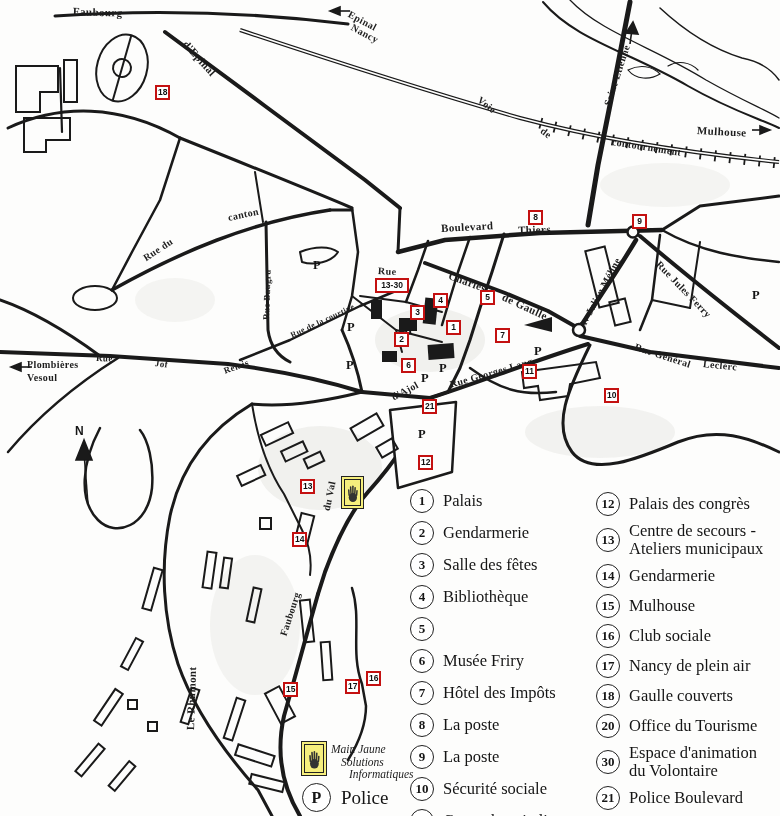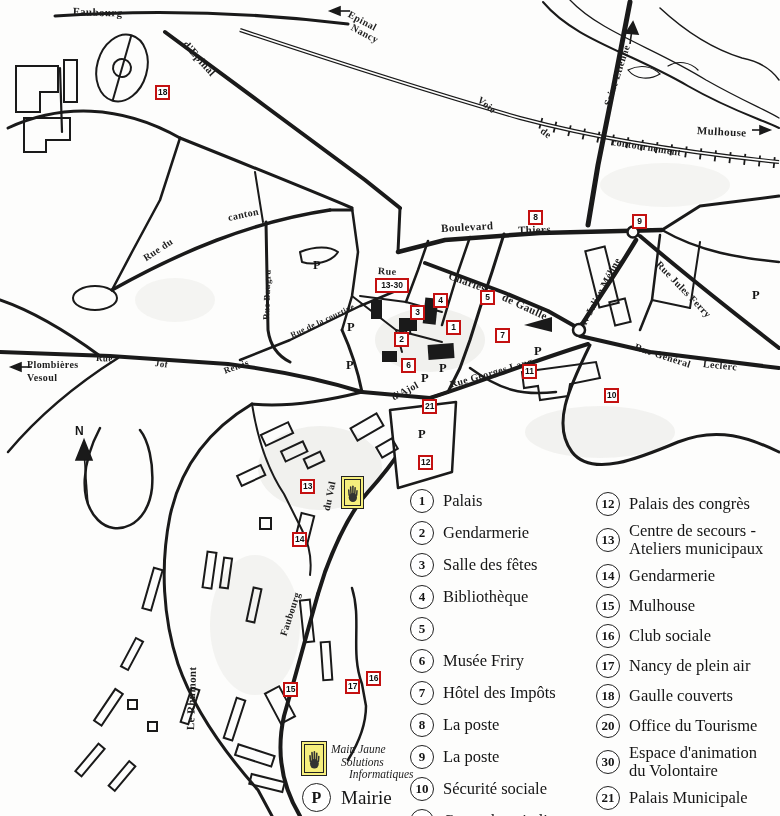--- a/index.html
+++ b/index.html
@@ -346,27 +346,27 @@
         <span class="lcirc">20</span>
         <span class="llabel">Office du Tourisme</span>
       </div>
       <div class="litem">
         <span class="lcirc">30</span>
         <span class="llabel">Espace d'animation
 du Volontaire</span>
       </div>
       <div class="litem">
         <span class="lcirc">21</span>
-        <span class="llabel">Palais Municipale</span>
+        <span class="llabel">Police Boulevard</span>
       </div>
     </div>
 
   <div id="legend-parking">
     <span class="lcirc">P</span>
-    <span class="llabel">Mairie</span>
+    <span class="llabel">Police</span>
   </div>
 
   <div class="hand-box" id="map-logo-box">
     <svg width="15" height="22" viewBox="0 0 20 28">
       <g stroke="#333" stroke-width="2" stroke-linecap="round" fill="none">
         <line x1="5.5" y1="17" x2="5" y2="10"></line>
           <line x1="8" y1="15" x2="7.5" y2="6"></line>
         <line x1="10.5" y1="15" x2="10.5" y2="5"></line>
           <line x1="13" y1="15" x2="13.5" y2="7"></line>
         <line x1="15.5" y1="17" x2="16" y2="11"></line>

